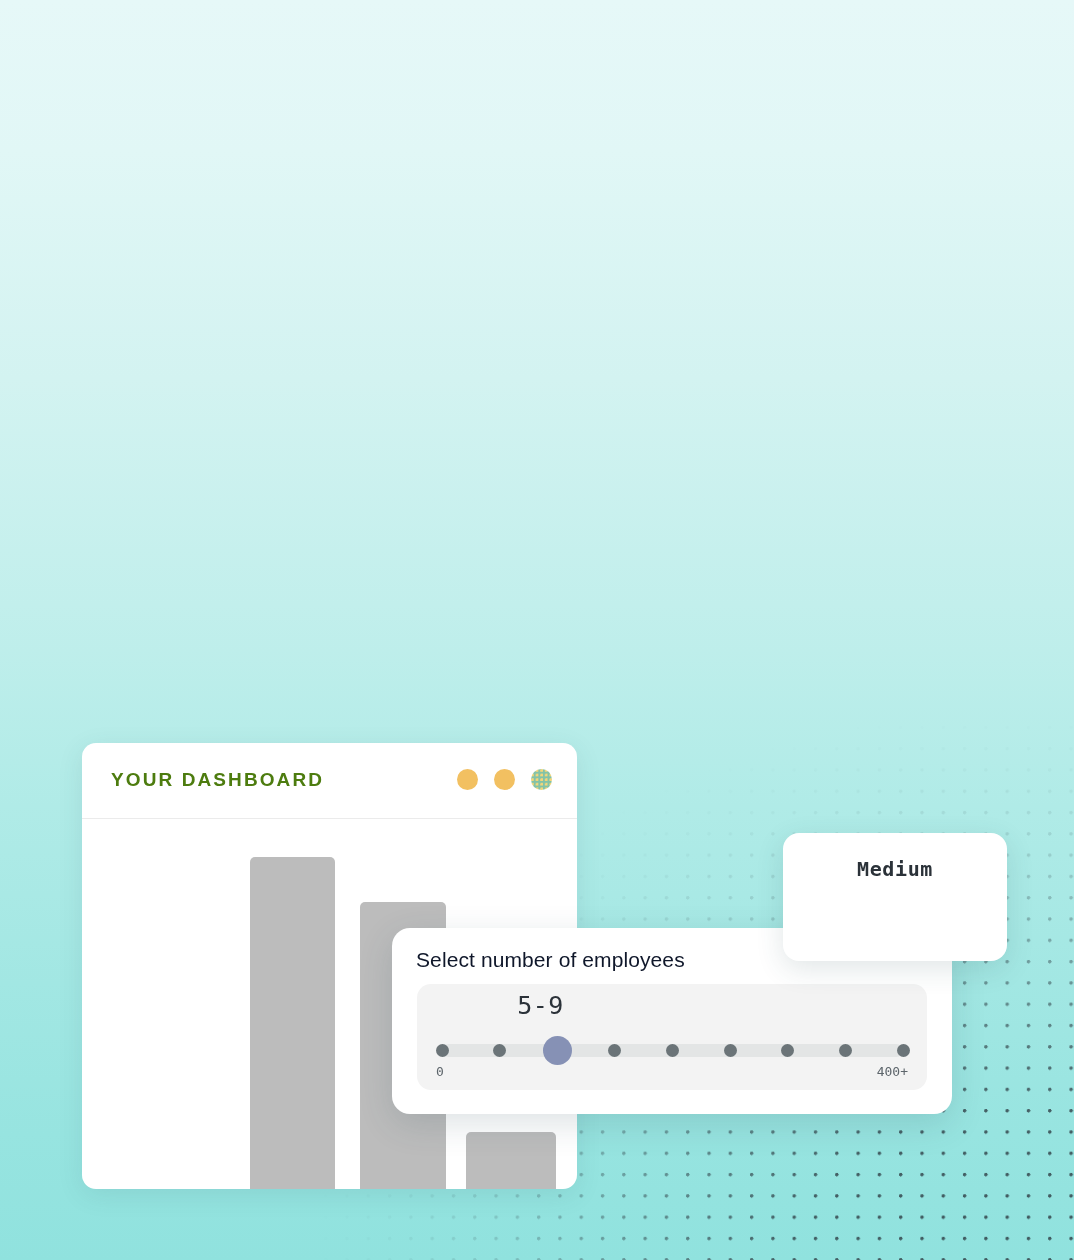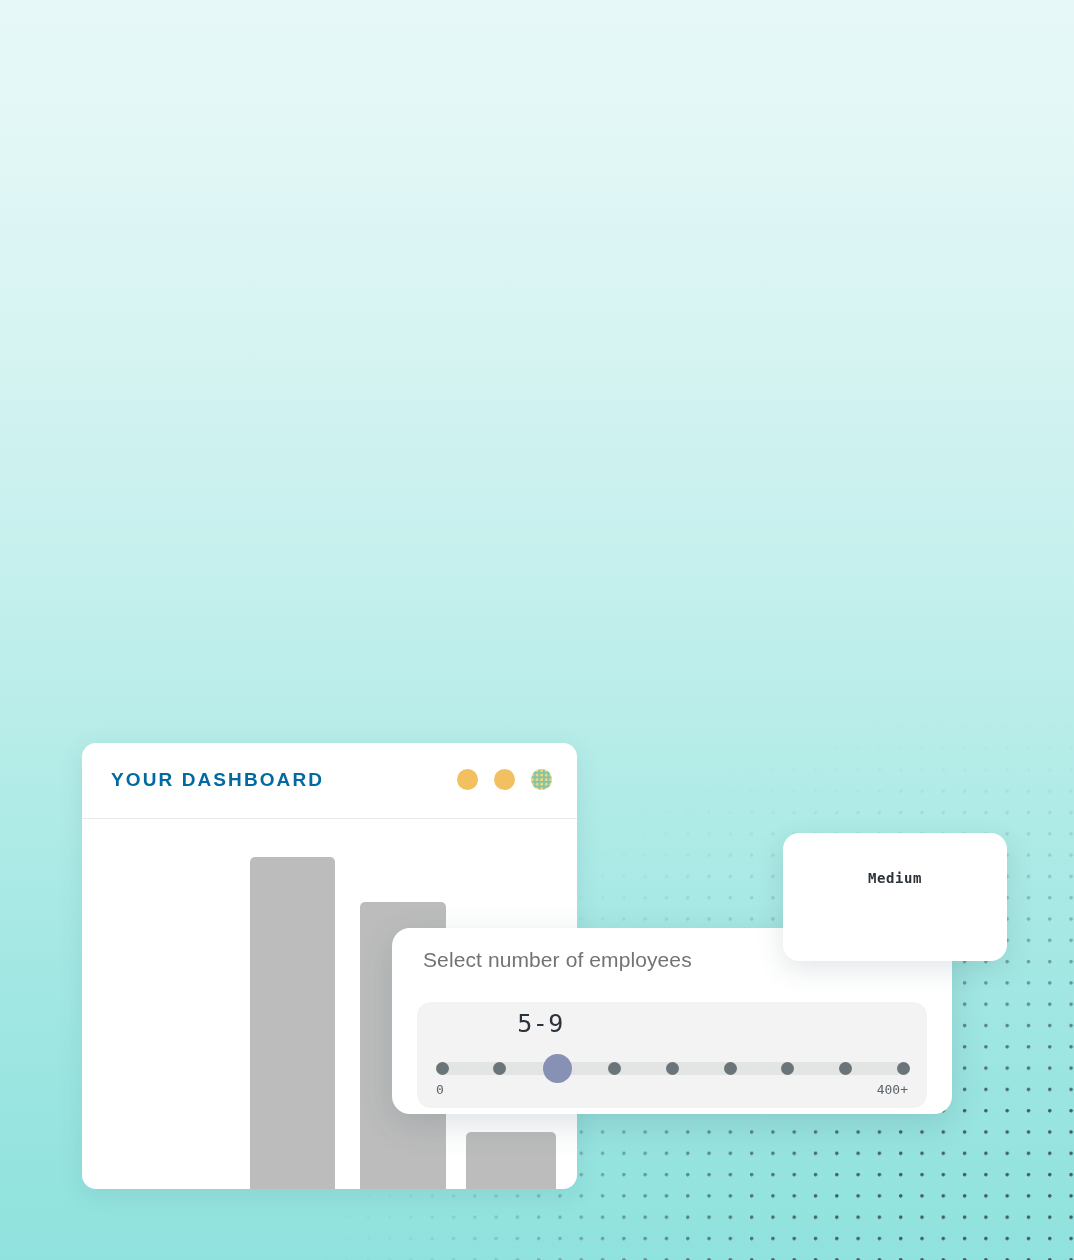--- a/index.html
+++ b/index.html
@@ -56,21 +56,21 @@
     box-sizing: border-box;
   }
   #dashboard-title {
     position: absolute;
     left: 29px;
     top: 26px;
     font-family: "Liberation Sans", sans-serif;
     font-size: 19px;
     font-weight: 700;
     letter-spacing: 2.1px;
-    color: #0369a1;
+    color: #4d7c0f;
   }
   .window-dots {
     position: absolute;
     right: 25px;
     top: 26px;
     display: flex;
     gap: 16px;
   }
   .window-dot {
     width: 21px;
@@ -107,30 +107,30 @@
     left: 392px;
     top: 928px;
     width: 560px;
     height: 186px;
     background: #ffffff;
     border-radius: 18px;
     box-shadow: 0 10px 34px rgba(45,75,85,0.16);
   }
   #employees-card-title {
     position: absolute;
-    left: 31px;
+    left: 24px;
     top: 20px;
     font-size: 21px;
-    color: #737373;
+    color: #0f172a;
     letter-spacing: 0.1px;
   }
   #slider-panel {
     position: absolute;
     left: 25px;
-    top: 74px;
+    top: 56px;
     width: 510px;
     height: 106px;
     background: #f3f3f3;
     border-radius: 14px;
   }
   #slider-value {
     position: absolute;
     left: 0;
     top: 7px;
     width: 266px;
@@ -182,23 +182,23 @@
     left: 783px;
     top: 833px;
     width: 224px;
     height: 128px;
     background: #ffffff;
     border-radius: 16px;
     box-shadow: 0 8px 28px rgba(45,75,85,0.14);
     text-align: center;
   }
   #tooltip-title {
-    margin-top: 37px;
+    margin-top: 24px;
     font-family: "DejaVu Sans Mono", monospace;
-    font-size: 14px;
+    font-size: 20px;
     font-weight: 700;
     color: #2b3239;
     letter-spacing: 0.6px;
   }
   #tooltip-desc {
     margin-top: 7px;
     font-size: 19px;
     line-height: 26px;
     color: #2e3338;
     padding: 0 24px;

